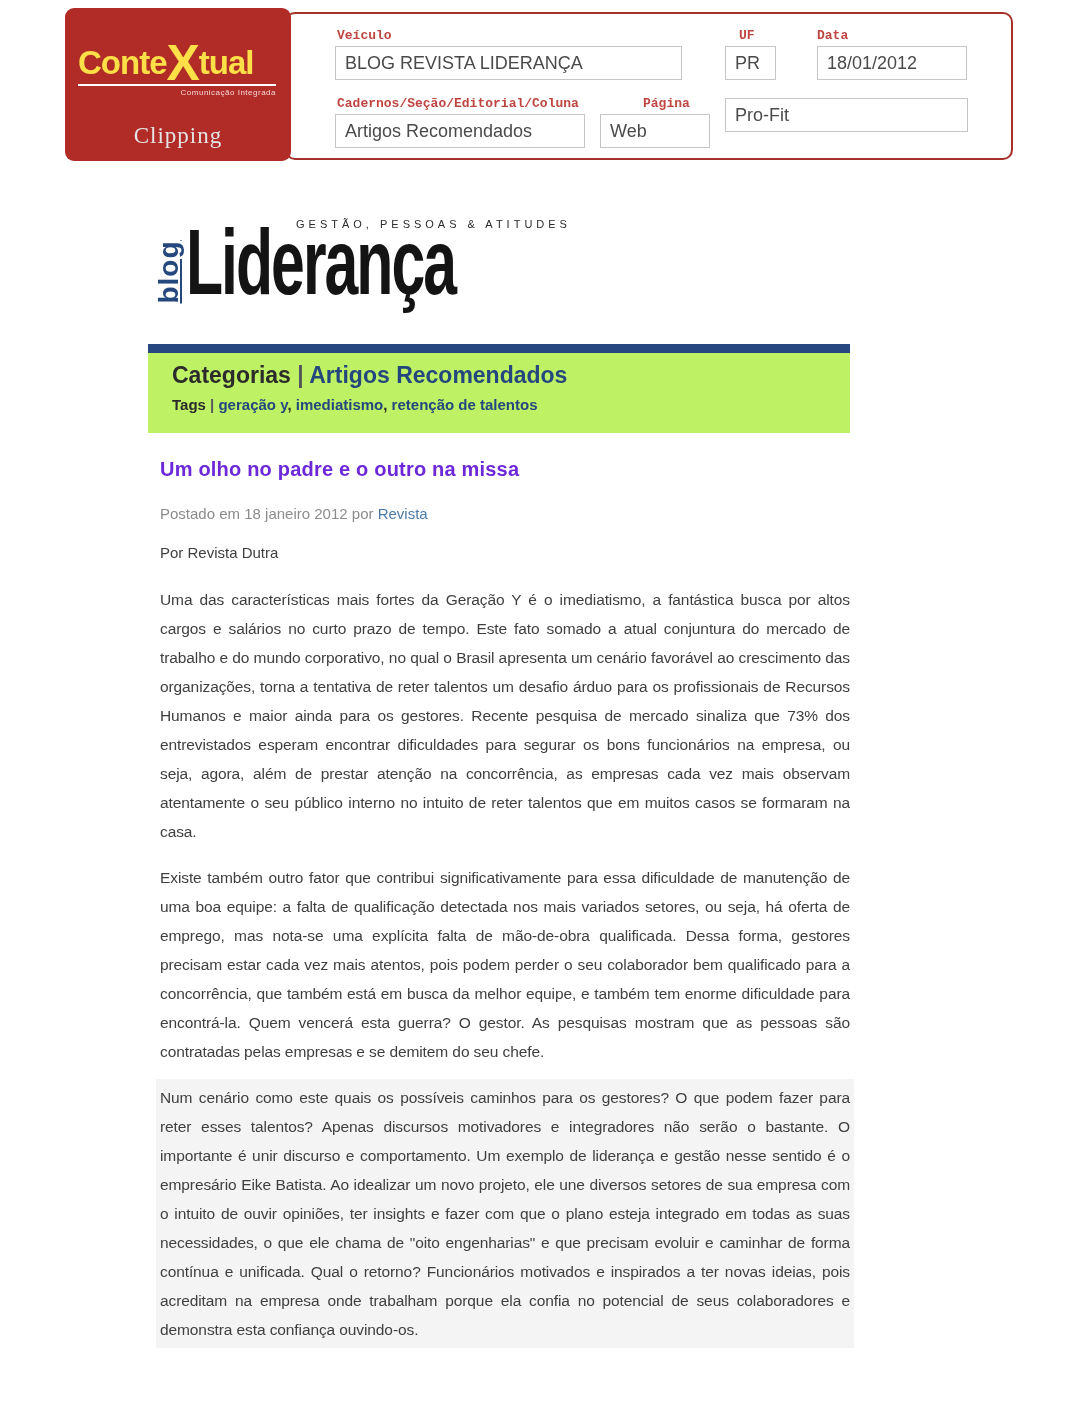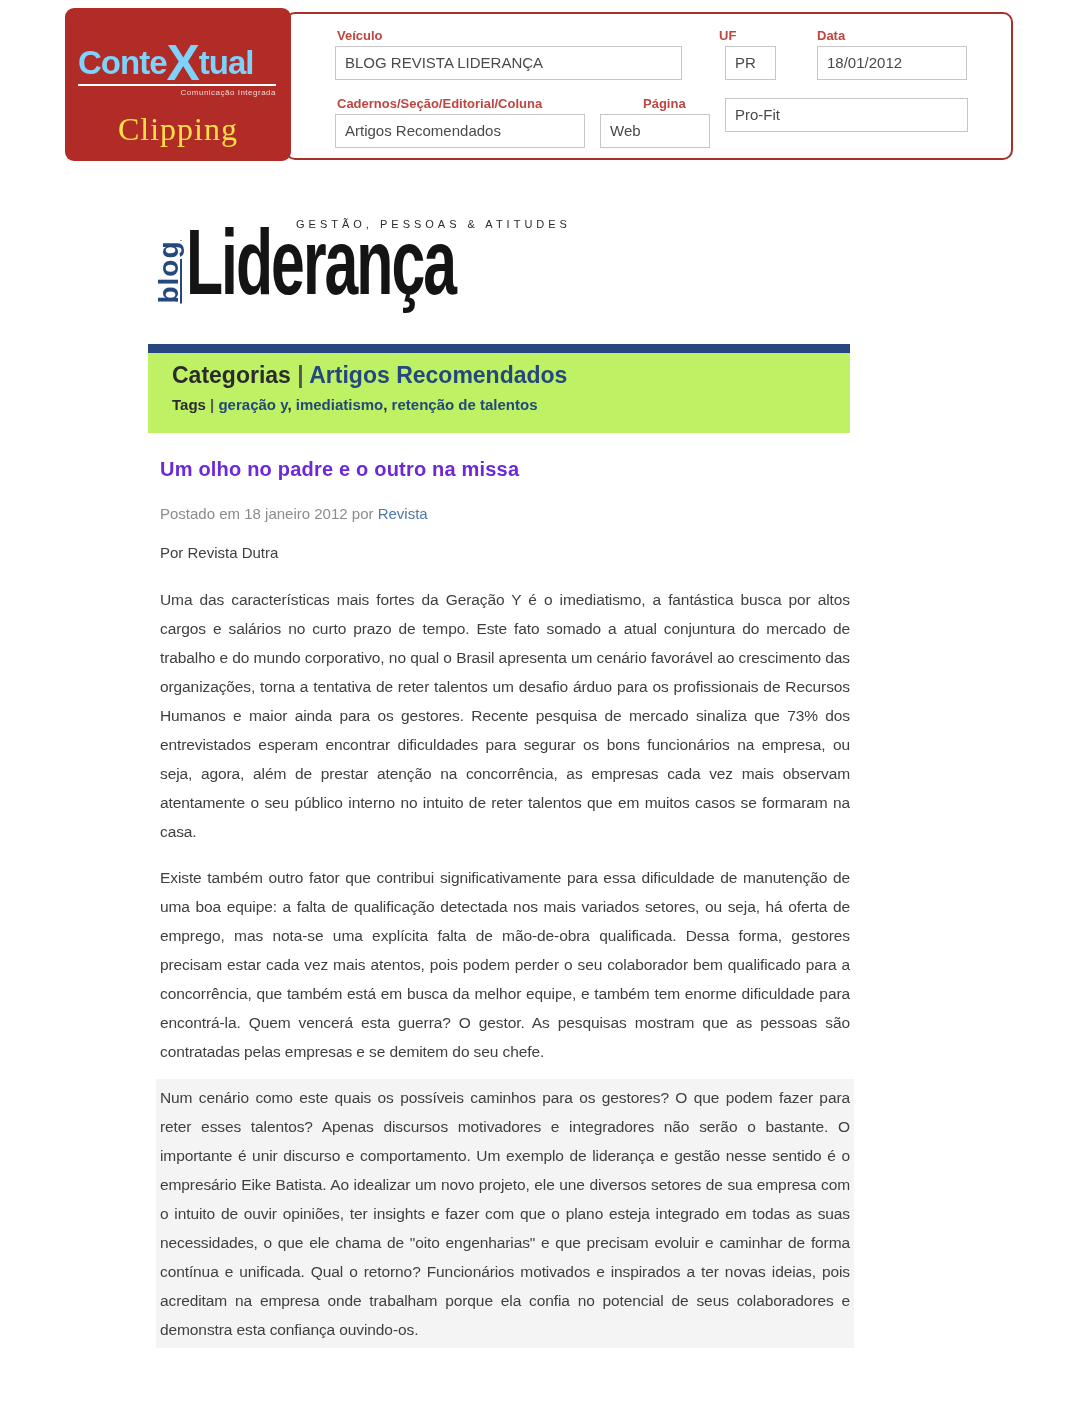--- a/index.html
+++ b/index.html
@@ -13,41 +13,41 @@
   .form-panel {
     position: absolute; left: 285px; top: 12px; width: 728px; height: 148px;
     background: #ffffff; border: 2px solid #a5312a; border-radius: 10px;
   }
   .red-box {
     position: absolute; left: 65px; top: 8px; width: 226px; height: 153px;
     background: #b12b27; border-radius: 9px; z-index: 2;
   }
   .brand-line {
     position: absolute; left: 13px; top: 26px; width: 205px;
-    color: #7dd3fc; white-space: nowrap;
+    color: #fde047; white-space: nowrap;
   }
   .brand-pre, .brand-post { font-size: 33px; font-weight: bold; letter-spacing: -1px; }
   .brand-x { font-size: 50px; font-weight: bold; vertical-align: -6px; letter-spacing: -1px; }
   .brand-underline {
     position: absolute; left: 13px; top: 76px; width: 198px; height: 2px; background: #ffffff;
   }
   .brand-tagline {
     position: absolute; left: 13px; top: 80px; width: 198px;
     text-align: right; font-size: 8px; color: #f3d8d6; letter-spacing: 0.5px;
   }
   .clipping-word {
-    position: absolute; left: 0; top: 103px; width: 226px; text-align: center;
-    font-family: "Liberation Serif", serif; font-size: 32px; color: #fde047; letter-spacing: 1px;
+    position: absolute; left: 0; top: 115px; width: 226px; text-align: center;
+    font-family: "Liberation Serif", serif; font-size: 23px; color: #e5e5e5; letter-spacing: 1px;
   }
   .field-label {
-    position: absolute; font-size: 13px; font-weight: bold; color: #bf4540;
+    position: absolute; font-size: 13px; font-weight: bold; color: #bf4540; font-family: Liberation Mono, monospace;
   }
   .field-box {
     position: absolute; height: 34px; background: #ffffff;
-    border: 1px solid #c6c6c6; font-size: 15px; color: #4a4a4a;
+    border: 1px solid #c6c6c6; font-size: 18px; color: #4a4a4a;
     line-height: 32px; padding-left: 9px; white-space: nowrap; overflow: hidden;
   }
 
   
   .logo-wrap { position: absolute; left: 150px; top: 214px; width: 420px; height: 105px; }
   .logo-blog {
     position: absolute; left: -26px; top: 42px; width: 90px;
     transform: rotate(-90deg); transform-origin: center;
     font-size: 28px; font-weight: bold; color: #24477e;
     text-decoration: underline; letter-spacing: 1px; text-align: center;
@@ -89,21 +89,21 @@
 </style>
 </head>
 <body>
 
 <div class="page">
 
   <div class="form-panel">
     <div class="field-label" style="left:50px; top:14px;">Veículo</div>
     <div class="field-box" style="left:48px; top:32px; width:347px;">BLOG REVISTA LIDERANÇA</div>
 
-    <div class="field-label" style="left:432px; top:14px;">UF</div>
+    <div class="field-label" style="left:452px; top:14px;">UF</div>
     <div class="field-box" style="left:438px; top:32px; width:51px;">PR</div>
 
     <div class="field-label" style="left:530px; top:14px;">Data</div>
     <div class="field-box" style="left:530px; top:32px; width:150px;">18/01/2012</div>
 
     <div class="field-label" style="left:50px; top:82px;">Cadernos/Seção/Editorial/Coluna</div>
     <div class="field-box" style="left:48px; top:100px; width:250px;">Artigos Recomendados</div>
 
     <div class="field-label" style="left:315px; top:82px;margin-left:41px;">Página</div>
     <div class="field-box" style="left:313px; top:100px; width:110px;">Web</div>

